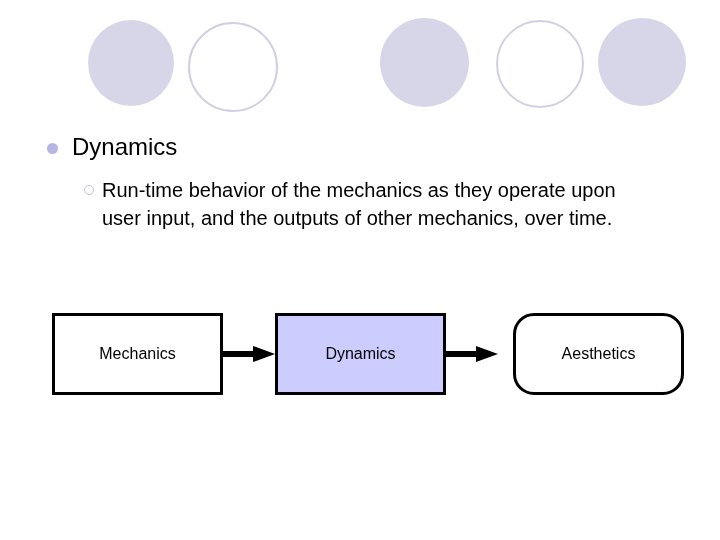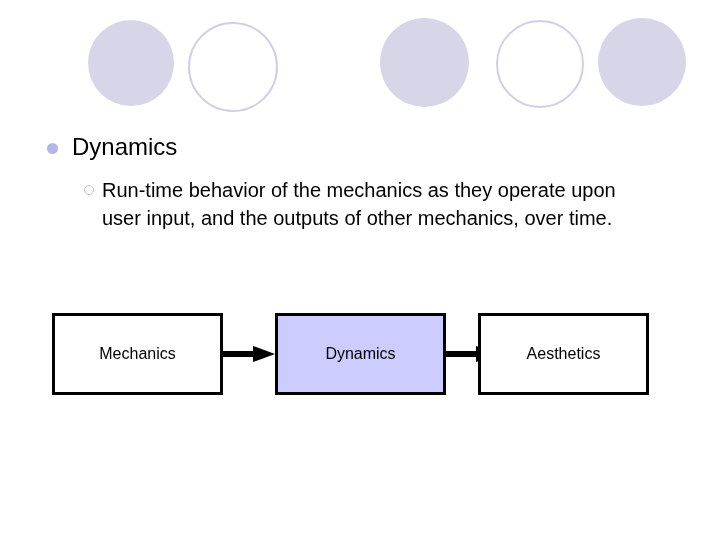--- a/index.html
+++ b/index.html
@@ -124,21 +124,21 @@
     align-items: center;
     justify-content: center;
     font-size: 16px;
     color: #000000;
   }
   .flow-box.accent {
     background: #ccccff;
   }
   .flow-box-1 { left: 52px; }
   .flow-box-2 { left: 275px; }
-  .flow-box-3 { left: 478px; }
+  .flow-box-3 { left: 513px; border-radius: 21px; }
 
   .flow-arrow {
     position: absolute;
     top: 33px;
     height: 16px;
     width: 52px;
   }
   .flow-arrow-1 { left: 223px; }
   .flow-arrow-2 { left: 446px; }
   .flow-arrow svg {

